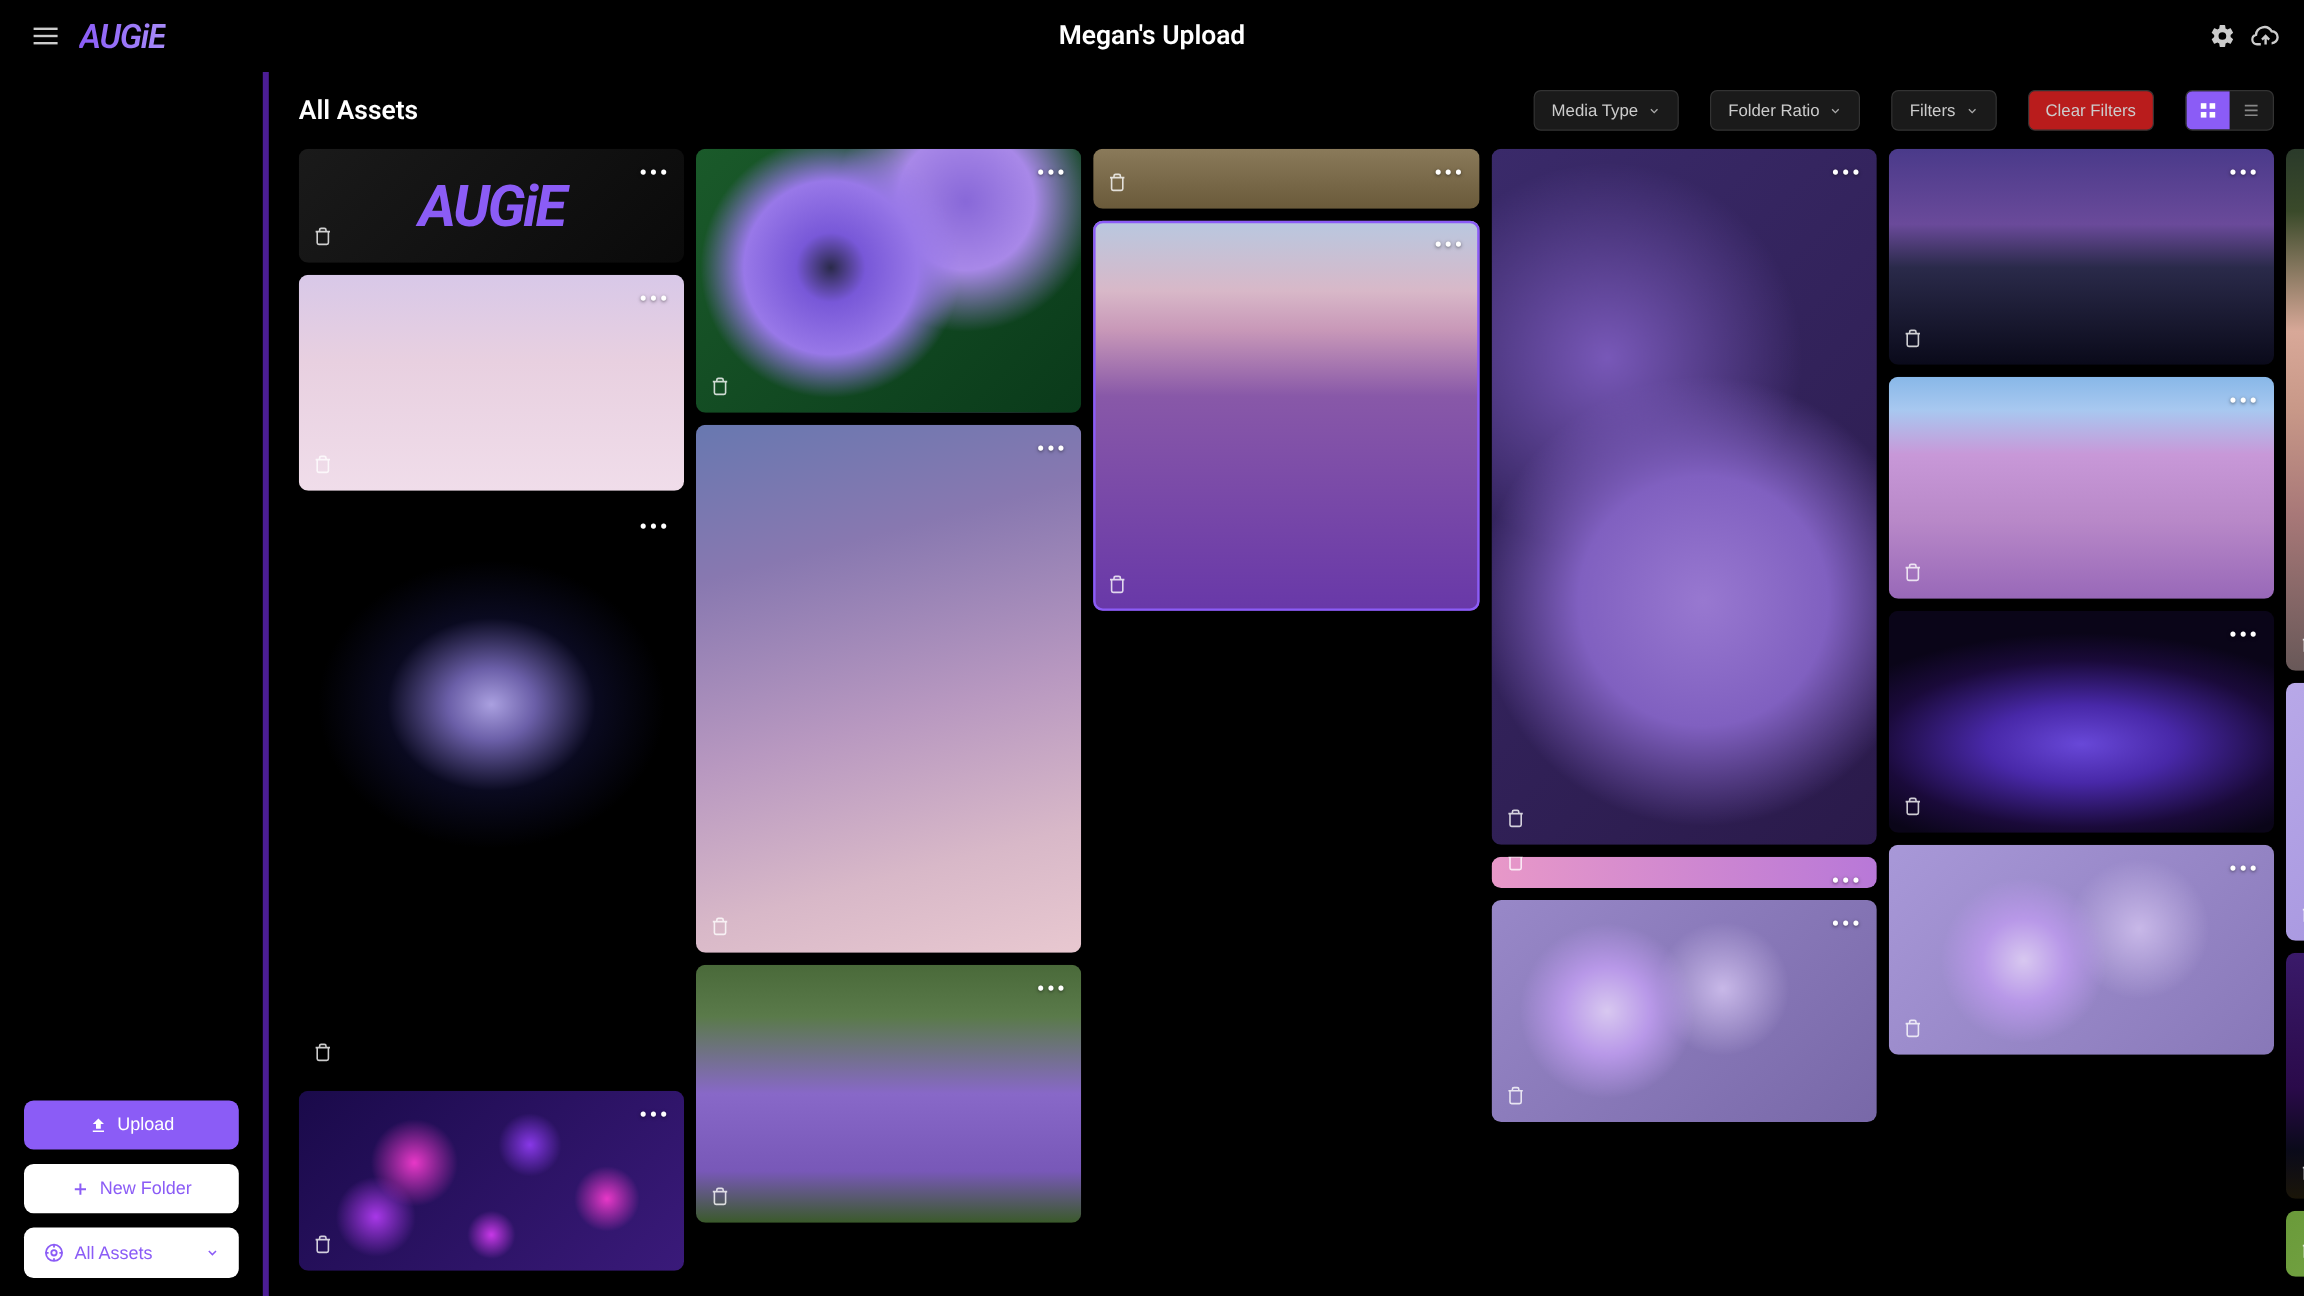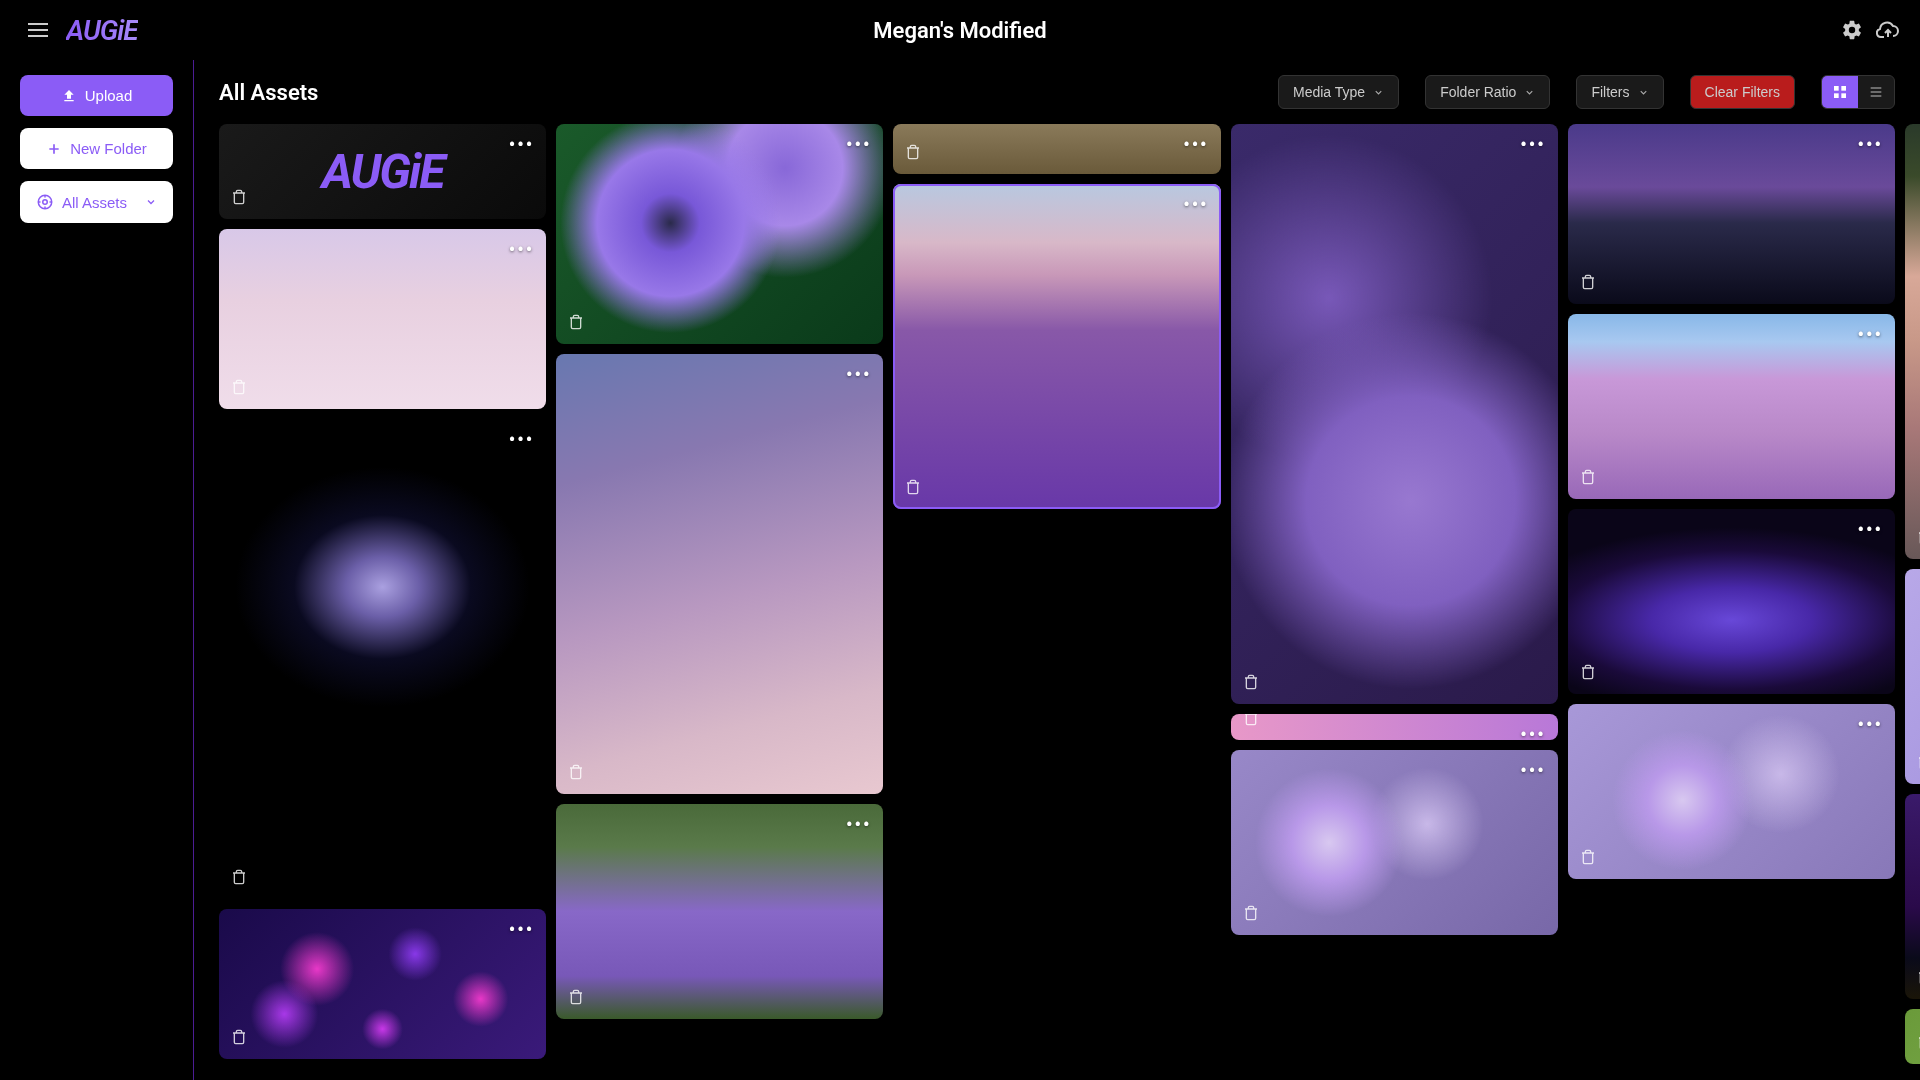--- a/index.html
+++ b/index.html
@@ -63,26 +63,27 @@
   height: 24px;
   display: flex;
   align-items: center;
   justify-content: center;
 }
 .layout {
   display: flex;
   height: calc(100% - 60px);
 }
 .sidebar {
-  width: 194px;
+  width: 224px;
   padding: 15px 20px;
-  border-right: 1px solid #4c1d95;
+  border-right: 5px solid #4c1d95;
   display: flex;
   flex-direction: column;
   gap: 12px;
+  justify-content: flex-end;
 }
 .btn {
   display: flex;
   align-items: center;
   justify-content: center;
   gap: 8px;
   border: none;
   border-radius: 8px;
   padding: 12px 16px;
   font-size: 15px;
@@ -233,21 +234,21 @@
 </head>
 <body>
 
 <div class="header">
   <button class="menu-btn">
     <span class="menu-line"></span>
     <span class="menu-line"></span>
     <span class="menu-line"></span>
   </button>
   <div class="logo">AUGiE</div>
-  <div class="page-title">Megan's Modified</div>
+  <div class="page-title">Megan's Upload</div>
   <div class="header-right">
     <button class="icon-btn">
       <svg width="22" height="22" viewBox="0 0 24 24" fill="#ccc">
           <path d="M12 15.5A3.5 3.5 0 0 1 8.5 12 3.5 3.5 0 0 1 12 8.5a3.5 3.5 0 0 1 3.5 3.5 3.5 3.5 0 0 1-3.5 3.5m7.43-2.53c.04-.32.07-.64.07-.97 0-.33-.03-.66-.07-1l2.11-1.63c.19-.15.24-.42.12-.64l-2-3.46c-.12-.22-.39-.31-.61-.22l-2.49 1c-.52-.39-1.06-.73-1.69-.98l-.37-2.65A.506.506 0 0 0 14 2h-4c-.25 0-.46.18-.5.42l-.37 2.65c-.63.25-1.17.59-1.69.98l-2.49-1c-.22-.09-.49 0-.61.22l-2 3.46c-.13.22-.07.49.12.64L4.57 11c-.04.34-.07.67-.07 1 0 .33.03.65.07.97l-2.11 1.66c-.19.15-.25.42-.12.64l2 3.46c.12.22.39.3.61.22l2.49-1.01c.52.4 1.06.74 1.69.99l.37 2.65c.04.24.25.42.5.42h4c.25 0 .46-.18.5-.42l.37-2.65c.63-.26 1.17-.59 1.69-.99l2.49 1.01c.22.08.49 0 .61-.22l2-3.46c.12-.22.07-.49-.12-.64l-2.11-1.66Z"></path>
         </svg>
     </button>
     <button class="icon-btn">
       <svg width="24" height="24" viewBox="0 0 24 24" fill="none" stroke="#ccc" stroke-width="2">
           <path d="M17 18a5 5 0 0 0 0-10 7 7 0 0 0-13 3 4 4 0 0 0 1 7.9h3"></path>
           <path d="M12 12v7m-3-4 3-3 3 3"></path>

